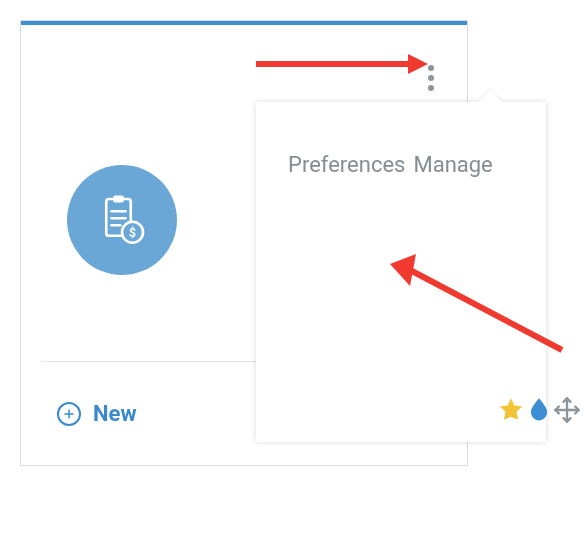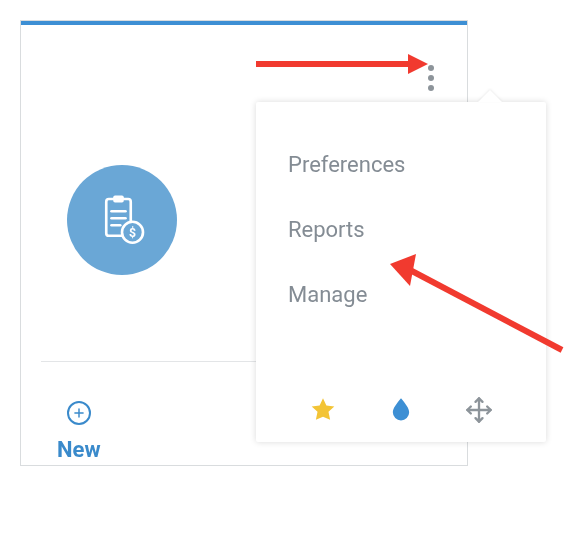--- a/index.html
+++ b/index.html
@@ -83,21 +83,20 @@
     background: #e3e5e7;
   }
   .new-btn {
     position: absolute;
     left: 36px;
     top: 380px;
     display: flex;
     align-items: center;
     gap: 12px;
     cursor: pointer;
-    flex-direction: column;
   }
   .plus-icon {
     width: 24px; height: 24px;
     border: 2px solid #3a8acb;
     border-radius: 50%;
     color: #3a8acb;
     display: flex; align-items: center; justify-content: center;
   }
   .plus-icon svg { width: 14px; height: 14px; }
   .new-label {
@@ -110,21 +109,21 @@
     position: absolute;
     left: 256px;
     top: 102px;
     width: 290px;
     height: 340px;
     background: #ffffff;
     border-radius: 2px;
     box-shadow: 0 0 6px rgba(0,0,0,0.15);
     padding: 30px 28px 18px 28px;
     display: flex;
-    flex-direction: column;
+    flex-direction: row;
   }
   .dropdown::before {
     content: "";
     position: absolute;
     top: -12px;
     right: 44px;
     width: 0; height: 0;
     border-left: 12px solid transparent;
     border-right: 12px solid transparent;
     border-bottom: 12px solid #ffffff;
@@ -185,21 +184,20 @@
       <svg viewBox="0 0 24 24">
           <path d="M12 5v14M5 12h14" stroke="#3a8acb" stroke-width="2.5" stroke-linecap="round"></path>
         </svg>
     </span>
     <span class="new-label">New</span>
   </div>
 </div>
 
 <div class="dropdown">
   <div class="menu-item">Preferences</div>
-  <div class="menu-item">Reports</div>
   <div class="menu-item">Manage</div>
 
   <div class="dropdown-icons">
     <span class="ic">
       <svg viewBox="0 0 24 24">
           <path d="M12 2l2.9 6.2 6.8.7-5 4.7 1.4 6.7L12 17.8 5.9 20.3l1.4-6.7-5-4.7 6.8-.7z" fill="#f3c436"></path>
         </svg>
     </span>
     <span class="ic">
       <svg viewBox="0 0 24 24">

